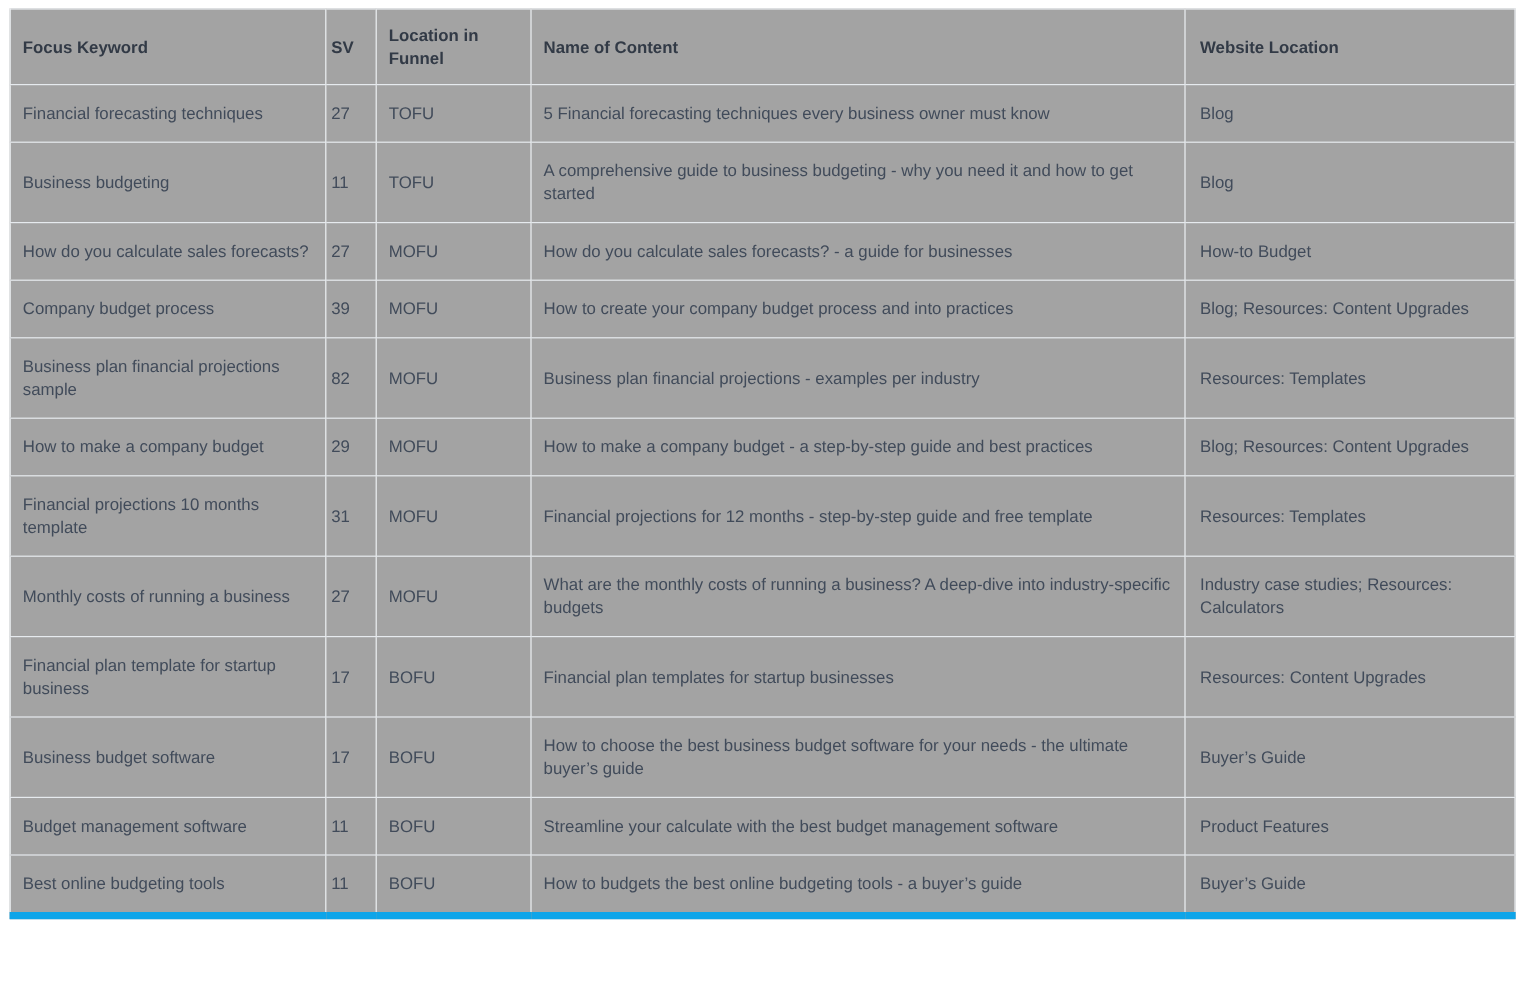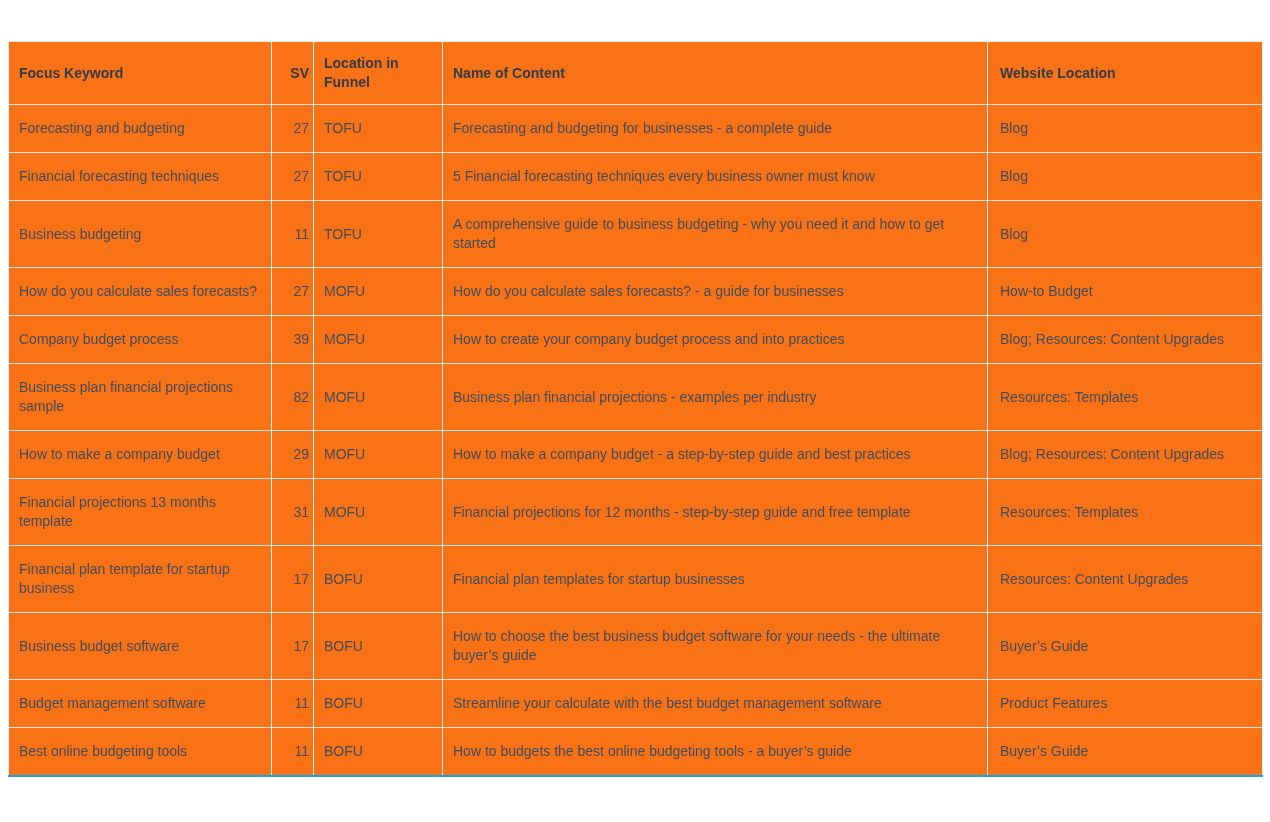--- a/index.html
+++ b/index.html
@@ -10,23 +10,22 @@
   }
   .table-wrap {
     position: absolute;
     left: 8px; top: 7px;
     width: 1254px;
   }
   table.content-table {
     width: 100%;
     border-collapse: collapse;
     table-layout: fixed;
-    background: #f97316;
+    background: #a3a3a3;
     border: 1px solid #eceff2;
-    margin-top: 34px;
   }
   col.c-keyword  { width: 263px; }
   col.c-sv       { width: 42px;  }
   col.c-funnel   { width: 129px; }
   col.c-content  { width: 545px; }
   col.c-location { width: 275px; }
 
   th, td {
     border-right: 1px solid #edf0f3;
     border-bottom: 1px solid #e6eaee;
@@ -40,23 +39,23 @@
     color: #323a46;
     font-weight: bold;
     padding: 12px 10px 12px 10px;
     height: 61px;
   }
   td {
     color: #414b5a;
     font-weight: normal;
     padding: 14px 10px;
   }
-  th.col-sv, td.col-sv { text-align: right; padding-left: 4px; padding-right: 4px; }
+  th.col-sv, td.col-sv { text-align: left; padding-left: 4px; padding-right: 4px; }
   th:last-child, td:last-child { border-right: none; padding-left: 12px; }
-  tr:last-child td { border-bottom: 2px solid #0ea5e9; }
+  tr:last-child td { border-bottom: 6px solid #0ea5e9; }
 </style>
 </head>
 <body>
 
 <div class="table-wrap">
   <table class="content-table">
     <colgroup>
       <col class="c-keyword">
         <col class="c-sv">
         <col class="c-funnel">
@@ -66,27 +65,20 @@
     <thead>
       <tr>
         <th class="col-keyword">Focus Keyword</th>
         <th class="col-sv">SV</th>
         <th class="col-funnel">Location in Funnel</th>
         <th class="col-content">Name of Content</th>
         <th class="col-location">Website Location</th>
       </tr>
     </thead>
     <tbody id="table-body">
-  <tr>
-    <td class="col-keyword">Forecasting and budgeting</td>
-    <td class="col-sv">27</td>
-    <td class="col-funnel">TOFU</td>
-    <td class="col-content">Forecasting and budgeting for businesses - a complete guide</td>
-    <td class="col-location">Blog</td>
-  </tr>
 
   <tr>
     <td class="col-keyword">Financial forecasting techniques</td>
     <td class="col-sv">27</td>
     <td class="col-funnel">TOFU</td>
     <td class="col-content">5 Financial forecasting techniques every business owner must know</td>
     <td class="col-location">Blog</td>
   </tr>
 
   <tr>
@@ -123,27 +115,34 @@
 
   <tr>
     <td class="col-keyword">How to make a company budget</td>
     <td class="col-sv">29</td>
     <td class="col-funnel">MOFU</td>
     <td class="col-content">How to make a company budget - a step-by-step guide and best practices</td>
     <td class="col-location">Blog; Resources: Content Upgrades</td>
   </tr>
 
   <tr>
-    <td class="col-keyword">Financial projections 13 months template</td>
+    <td class="col-keyword">Financial projections 10 months template</td>
     <td class="col-sv">31</td>
     <td class="col-funnel">MOFU</td>
     <td class="col-content">Financial projections for 12 months - step-by-step guide and free template</td>
     <td class="col-location">Resources: Templates</td>
   </tr>
 
+  <tr>
+    <td class="col-keyword">Monthly costs of running a business</td>
+    <td class="col-sv">27</td>
+    <td class="col-funnel">MOFU</td>
+    <td class="col-content">What are the monthly costs of running a business? A deep-dive into industry-specific budgets</td>
+    <td class="col-location">Industry case studies; Resources: Calculators</td>
+  </tr>
 
   <tr>
     <td class="col-keyword">Financial plan template for startup business</td>
     <td class="col-sv">17</td>
     <td class="col-funnel">BOFU</td>
     <td class="col-content">Financial plan templates for startup businesses</td>
     <td class="col-location">Resources: Content Upgrades</td>
   </tr>
 
   <tr>

